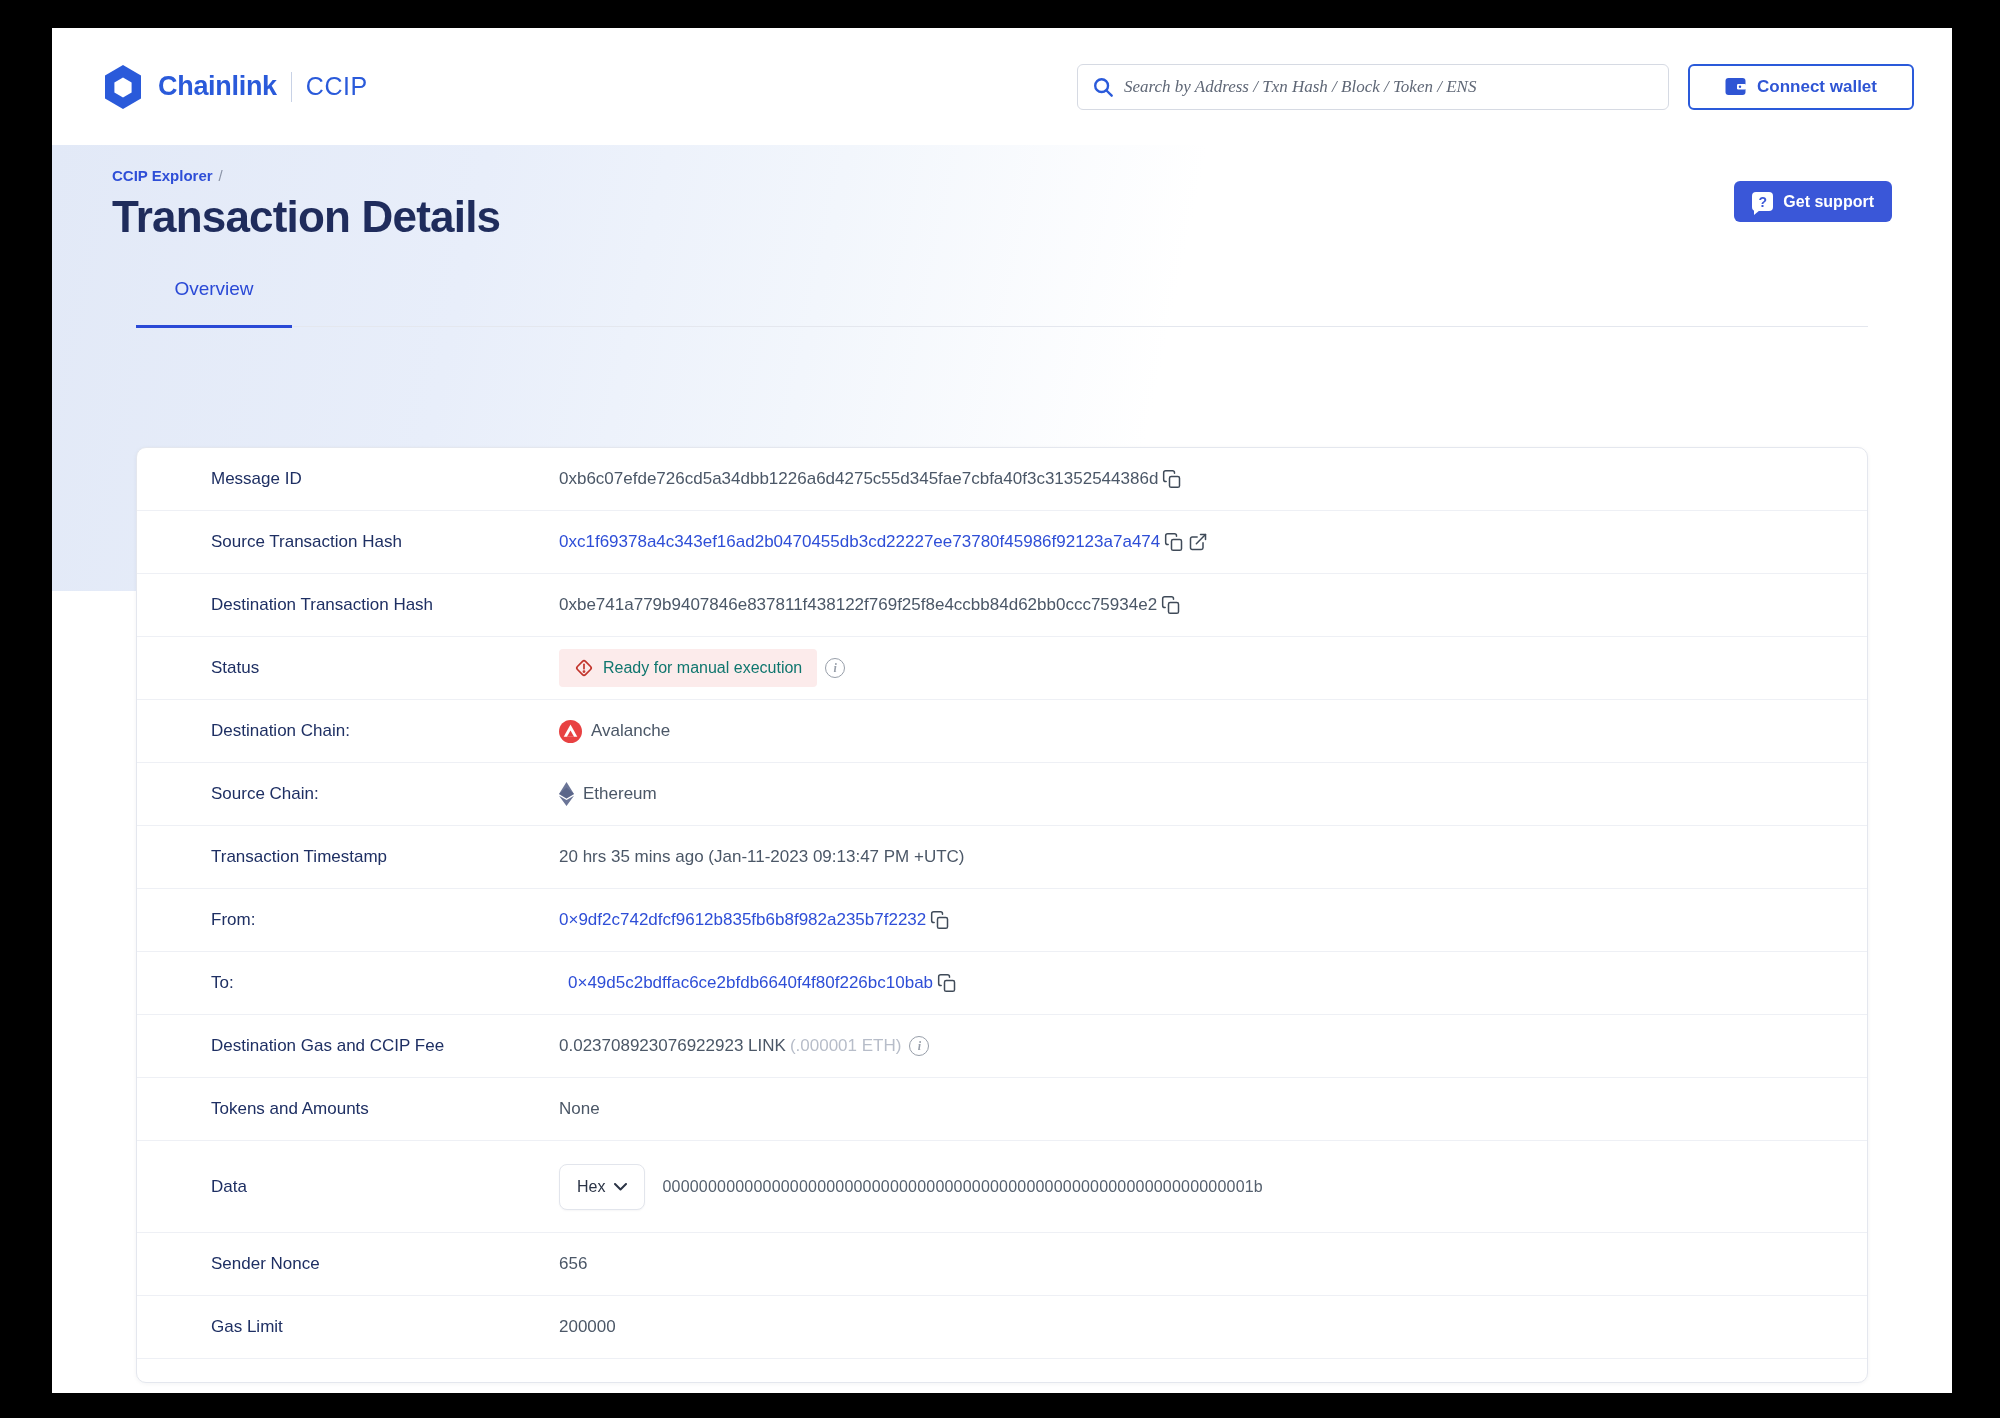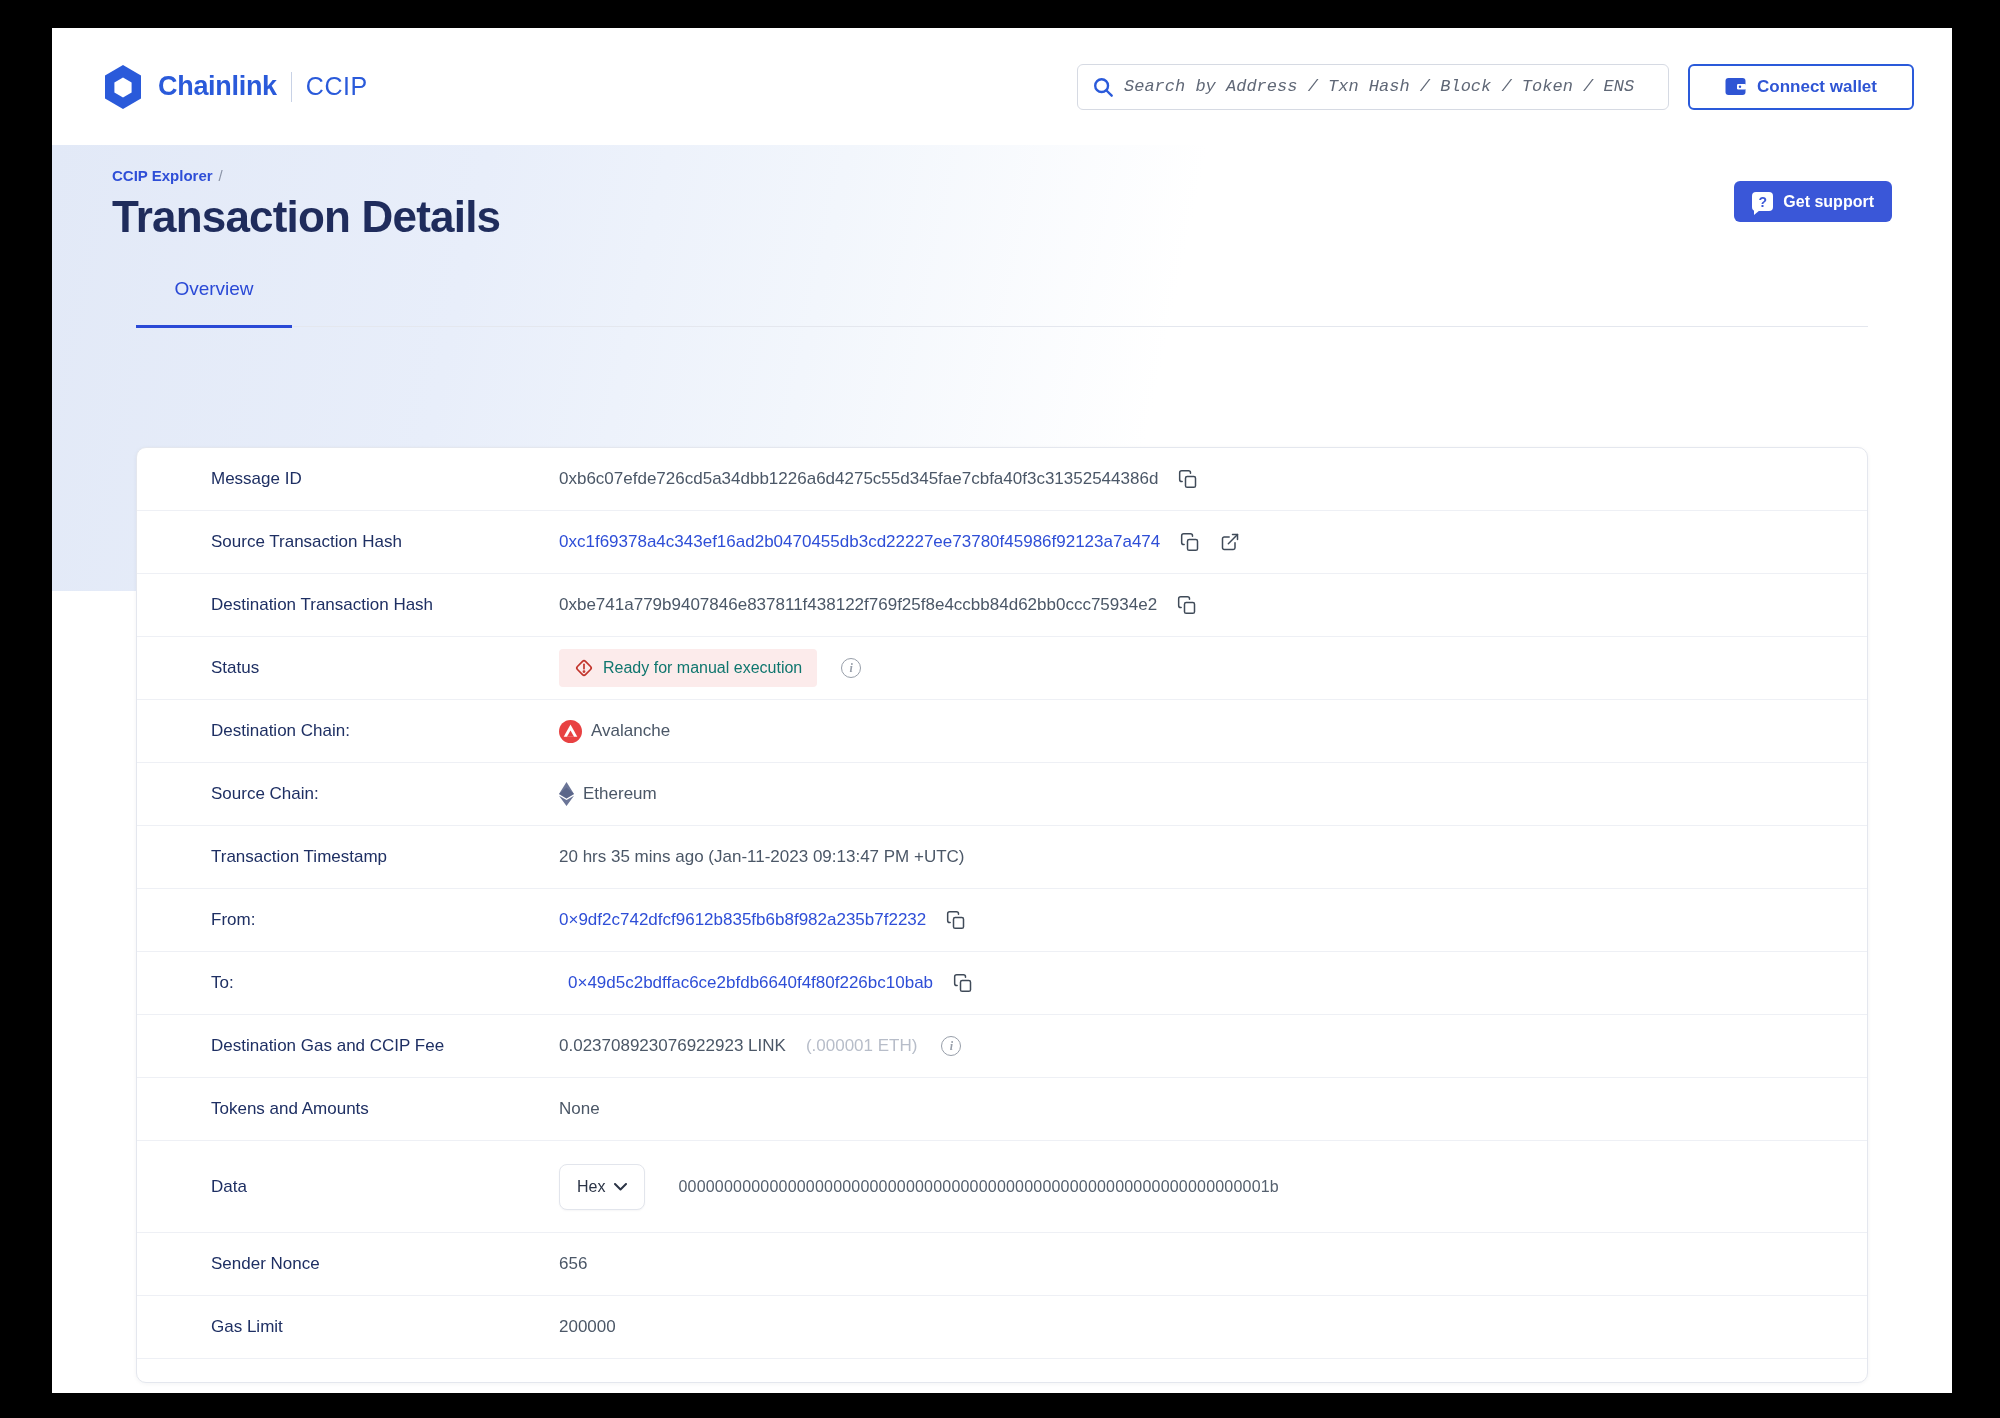--- a/index.html
+++ b/index.html
@@ -20,21 +20,21 @@
   .brand { display:flex; align-items:center; gap:14px; cursor:pointer; }
   .brand-name { color:#2a5ada; font-size:27px; font-weight:700; letter-spacing:-0.3px; }
   .brand-divider { width:1px; height:30px; background:#c8d2e6; }
   .brand-product { color:#2a5ada; font-size:25px; font-weight:500; letter-spacing:0.5px; }
   .search-box {
     margin-left:auto; width:592px; height:46px; border:1px solid #d6dae3; border-radius:6px;
     display:flex; align-items:center; padding:0 14px; gap:10px; background:#fff;
   }
   .search-box input {
     border:none; outline:none; flex:1; font-size:17px; color:#15803d; background:transparent;
-    font-family:Liberation Mono, monospace;
+    font-family:Liberation Serif, serif;
   }
   .search-box input::placeholder { font-style:italic; color:#5f6776; }
   .wallet-btn {
     margin-left:19px; height:46px; min-width:226px; border:2px solid #2a5ada; border-radius:6px;
     background:#fff; color:#2f55d4; font-weight:700; font-size:17px;
     display:flex; align-items:center; justify-content:center; gap:11px; cursor:pointer;
     font-family:"Liberation Sans", sans-serif;
   }
   
   .content { position:relative; z-index:1; padding:0 48px 0 60px; }
@@ -65,21 +65,21 @@
   }
   
   .card {
     margin:120px 0 0 24px; width:1732px; height:936px;
     background:#fff; border:1px solid #e4e7ee; border-radius:10px;
     box-shadow:0 1px 4px rgba(20,30,60,0.05); overflow:hidden;
   }
   .row { display:flex; align-items:center; min-height:63px; padding:0 32px; border-bottom:1px solid #eef0f5; }
   .row-tall { min-height:92px; }
   .row .label { width:348px; flex-shrink:0; font-size:17px; font-weight:500; color:#1e2f63;margin-left:42px; }
-  .row .value { display:flex; align-items:center; gap:20px; font-size:17px; color:#4b5767; }
+  .row .value { display:flex; align-items:center; gap:4px; font-size:17px; color:#4b5767; }
   .link { color:#2e4ed7; cursor:pointer; }
   .icon-btn { display:inline-flex; cursor:pointer; align-items:center; }
   .muted { color:#b7bdc9; }
   .status-badge {
     display:inline-flex; align-items:center; gap:9px; background:#fcebeb; color:#0f766e;
     font-size:16px; padding:9px 15px; border-radius:4px;
   }
   .info-circle {
     width:20px; height:20px; border:1.5px solid #979ea9; border-radius:50%;
     display:inline-flex; align-items:center; justify-content:center;

